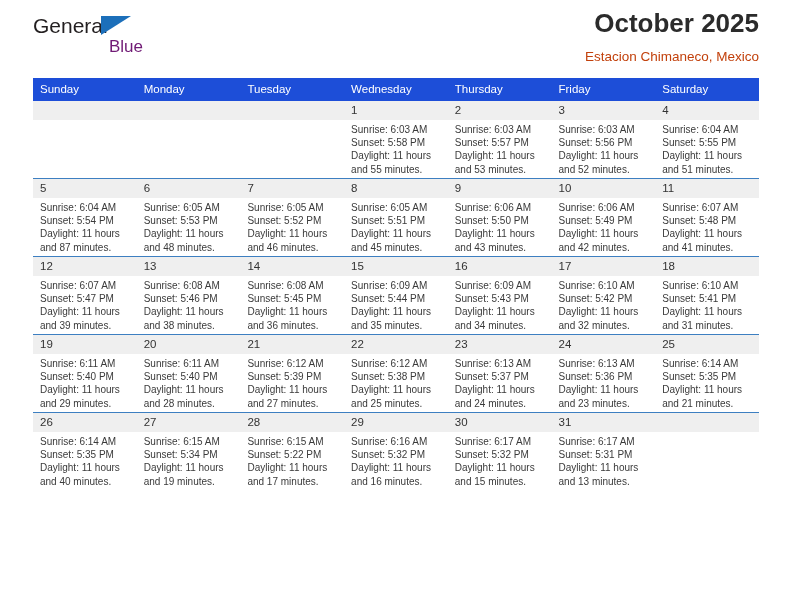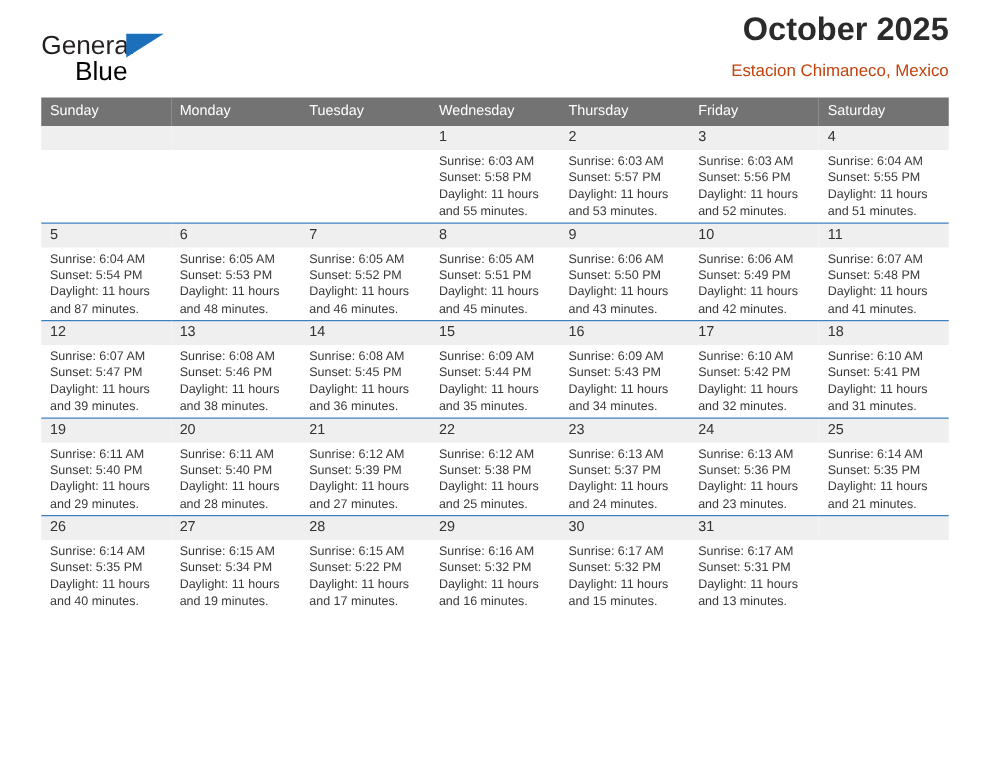--- a/index.html
+++ b/index.html
@@ -26,46 +26,47 @@
   .header {
     position: relative;
     height: 78px;
     display: flex;
     align-items: flex-start;
     justify-content: space-between;
   }
   .logo {
     position: relative;
     width: 110px;
-    margin-top: 26px;
+    margin-top: 15px;
     user-select: none;
   }
   .logo-row1 {
     position: relative;
     font-size: 21px;
     line-height: 21px;
     color: #231f20;
     letter-spacing: 0px;
     white-space: nowrap;
   }
   .logo-tri {
     position: absolute;
     top: 1px;
     left: 68px;
     width: 0;
     height: 0;
     border-left: 30px solid #1c6fba;
     border-bottom: 19px solid transparent;
   }
   .logo-row2 {
-    font-size: 21px;
+    font-size: 17px;
     line-height: 22px;
-    color: #000000;
+    color: #701a75;
     padding-left: 27px;
     white-space: nowrap;
+    text-align: right;
   }
   .title-block {
     text-align: right;
     padding-top: 8px;
   }
   .cal-title {
     font-size: 26px;
     line-height: 30px;
     color: #2b2b2b;
     font-weight: bold;
@@ -79,21 +80,21 @@
     white-space: nowrap;
   }
 
   
   .calendar {
     width: 726px;
     border-collapse: collapse;
     table-layout: fixed;
   }
   .calendar th {
-    background: #737373;
+    background: #1d4ed8;
     color: #ffffff;
     font-size: 11.5px;
     font-weight: normal;
     text-align: left;
     padding: 5px 0 6px 7px;
     height: 11px;
     border: none;
   }
   .calendar td {
     vertical-align: top;

